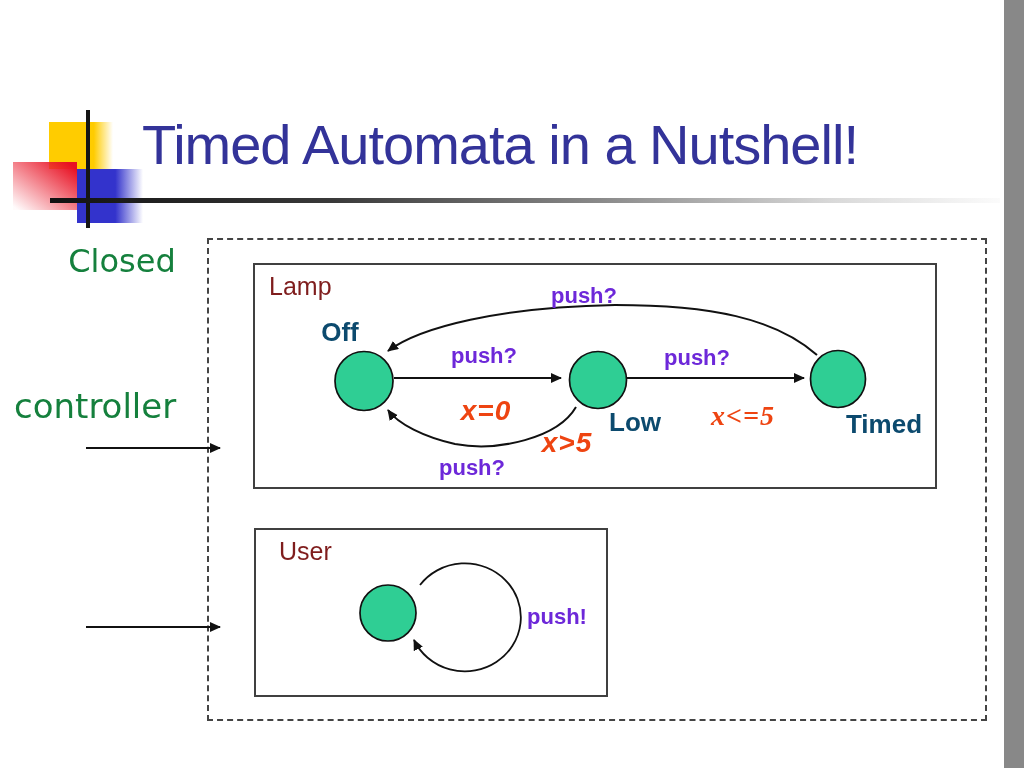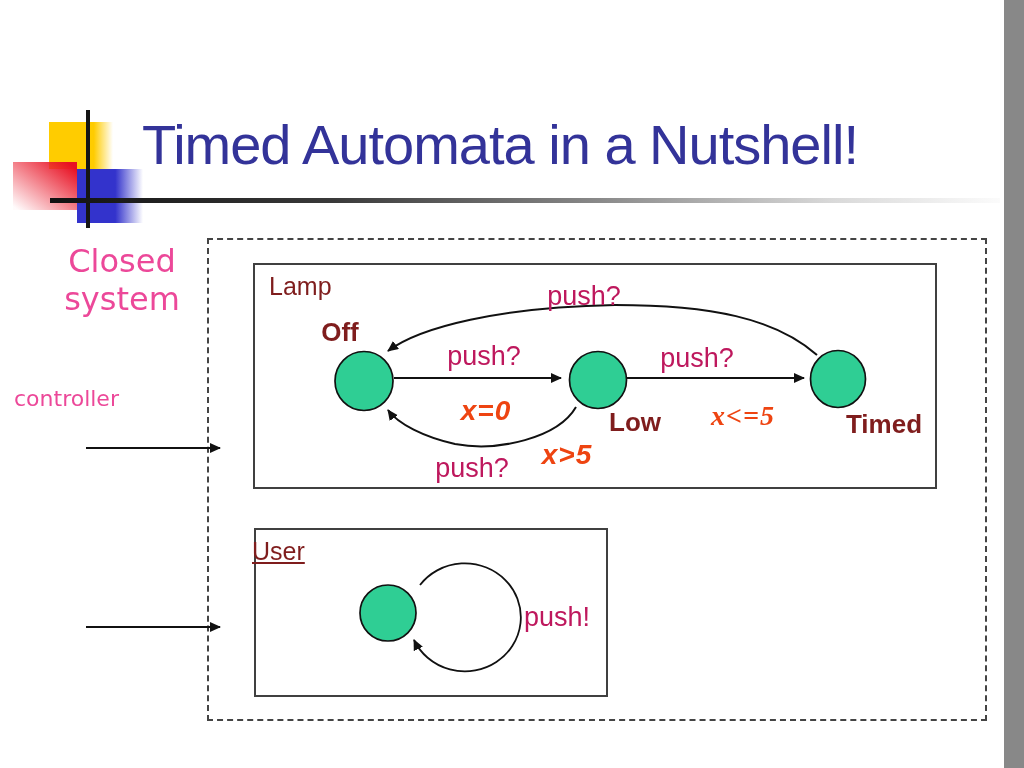--- a/index.html
+++ b/index.html
@@ -21,56 +21,55 @@
     background:linear-gradient(to right,#FFCC00 70%,rgba(255,204,0,0) 100%);}
   .deco-red{left:13px;top:162px;width:64px;height:48px;
     background:linear-gradient(to bottom left,#E81123 8%,rgba(255,238,240,0.25) 96%);}
   .deco-blue{left:77px;top:169px;width:66px;height:54px;
     background:linear-gradient(to right,#3333CC 58%,rgba(51,51,204,0) 100%);}
   .deco-vline{left:86px;top:110px;width:4px;height:118px;background:#151515;}
   .deco-hline{left:50px;top:198px;width:950px;height:5px;
     background:linear-gradient(to right,#111 0%,#3a3a3a 30%,#8a8a8a 58%,#d8d8d8 82%,#fbfbfb 100%);}
 
   
-  .hand{font-family:"DejaVu Sans",sans-serif;color:#ec4899;}
+  .hand{font-family:"DejaVu Sans",sans-serif;color:#15803d;}
   .closed-system{left:122px;top:242px;transform:translateX(-50%);
     font-size:32px;line-height:1.2;text-align:center;}
-  .controller-label{left:14px;top:386px;font-size:22px;}
+  .controller-label{left:14px;top:386px;font-size:34px;}
   .environment-label{left:8px;top:568px;font-size:30px;}
 
   
   .outer-dashed{left:207px;top:238px;width:780px;height:483px;border:2px dashed #444;box-sizing:border-box;}
   .inner-box{border:2px solid #404040;box-sizing:border-box;background:#fff;}
   .lamp-box{left:253px;top:263px;width:684px;height:226px;}
   .user-box{left:254px;top:528px;width:354px;height:169px;}
   .box-label{font-size:25px;color:#7f1d1d;}
 
   
-  .state-label{color:#7f1d1d;font-weight:bold;font-size:26px;}
-  .action{color:#be185d;font-weight:normal;font-size:27px;}
+  .state-label{color:#0c4a6e;font-weight:bold;font-size:26px;}
+  .action{color:#6d28d9;font-weight:bold;font-size:22px;}
   .guard{color:#EE4411;font-weight:bold;font-style:italic;font-size:28px;letter-spacing:1px;}
 
   svg.overlay{left:0;top:0;pointer-events:none;}
 </style>
 </head>
 <body>
 
 <div class="slide">
 
   <div class="abs deco-yellow"></div>
   <div class="abs deco-red"></div>
   <div class="abs deco-blue"></div>
   <div class="abs deco-vline"></div>
   <div class="abs deco-hline"></div>
 
   <div class="abs slide-title">Timed Automata in a Nutshell!</div>
 
   <div class="abs hand closed-system">
     <div>Closed</div>
-    <div>system</div>
   </div>
   <div class="abs hand controller-label">controller</div>
 
   <div class="abs outer-dashed"></div>
   <div class="abs inner-box lamp-box"></div>
   <div class="abs inner-box user-box"></div>
 
   <svg class="abs overlay" width="1024" height="768" viewBox="0 0 1024 768">
     <defs>
       <marker id="ah" markerUnits="userSpaceOnUse" markerWidth="13" markerHeight="11" refX="10" refY="5" orient="auto">
@@ -101,18 +100,18 @@
 
   <div class="abs ctr action" style="left:584px;top:296px;">push?</div>
 
   <div class="abs ctr action" style="left:484px;top:356px;">push?</div>
   <div class="abs ctr guard" style="left:486px;top:411px;">x=0</div>
 
   <div class="abs ctr action" style="left:697px;top:358px;">push?</div>
   <div class="abs ctr guard" style="left:743px;top:416px;font-family:Liberation Serif, serif;">x&lt;=5</div>
 
   <div class="abs ctr action" style="left:472px;top:468px;">push?</div>
-  <div class="abs ctr guard" style="left:567px;top:455px;">x&gt;5</div>
+  <div class="abs ctr guard" style="left:567px;top:443px;">x&gt;5</div>
 
-  <div class="abs box-label" style="left:252px;top:537px;text-decoration:underline;">User</div>
+  <div class="abs box-label" style="left:279px;top:537px;">User</div>
   <div class="abs ctr action" style="left:557px;top:617px;">push!</div>
 
 </div>
 
 </body></html>

